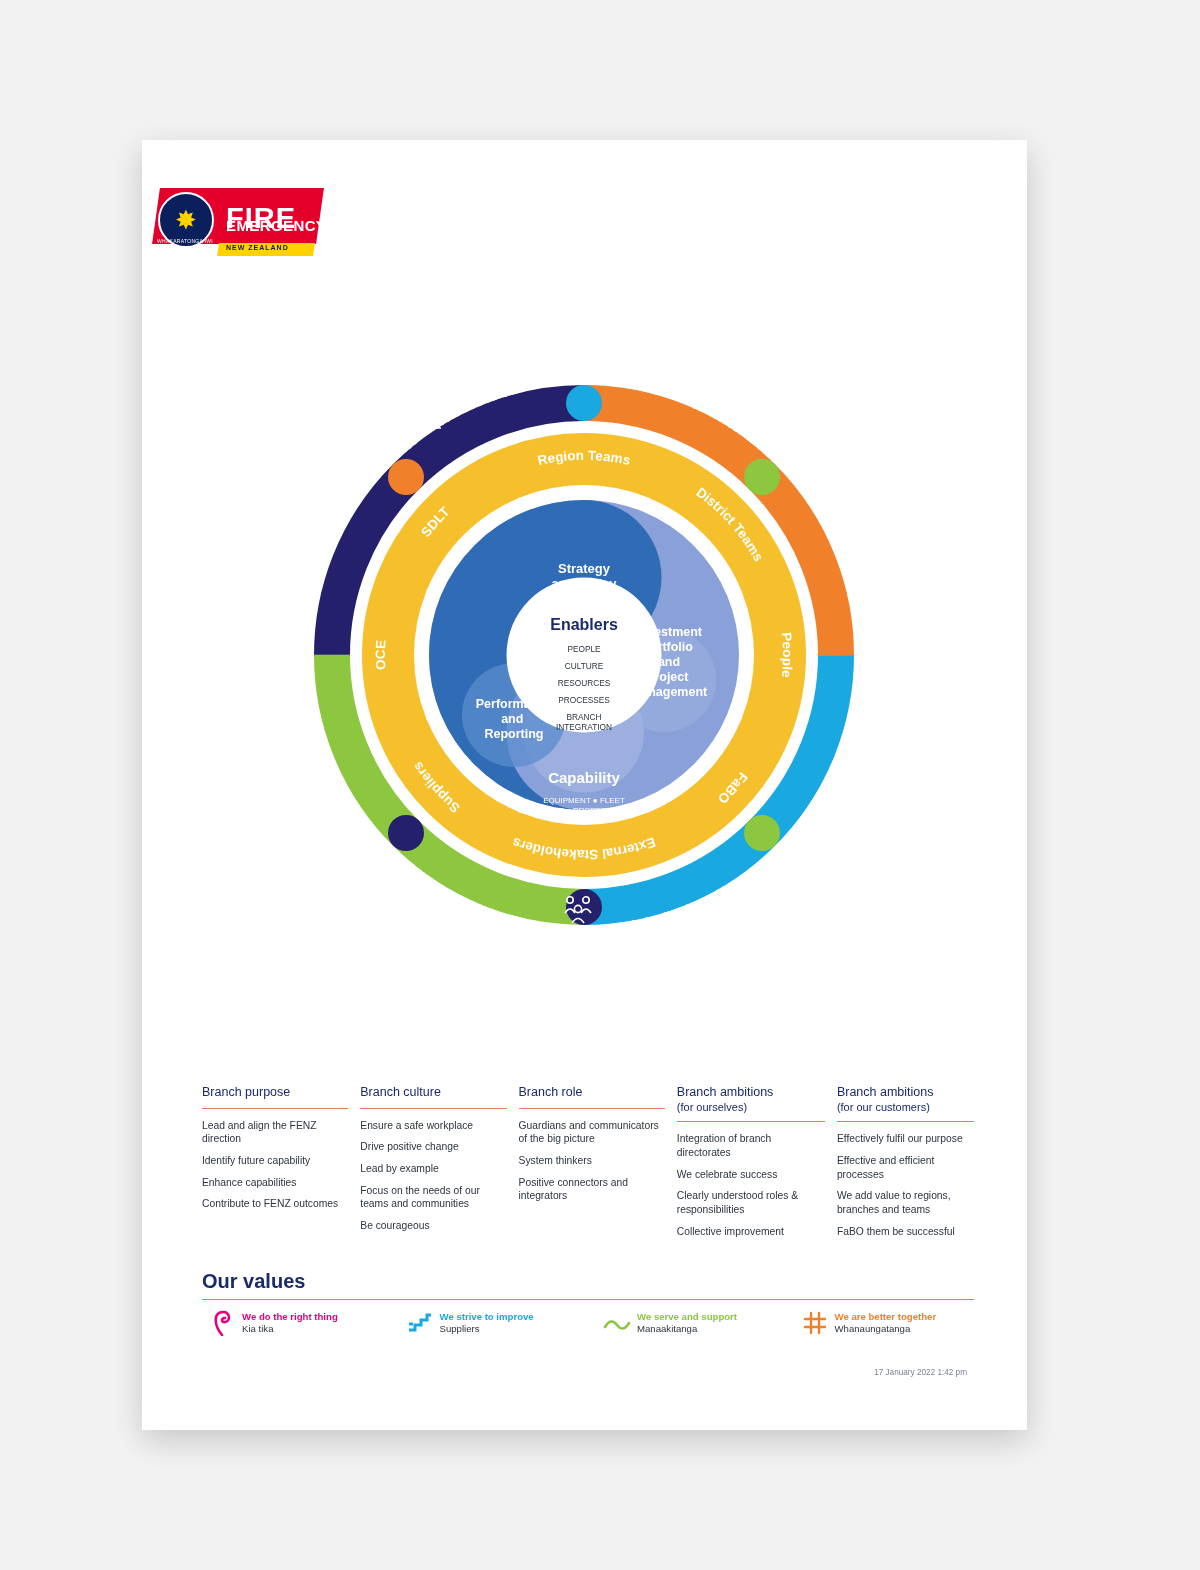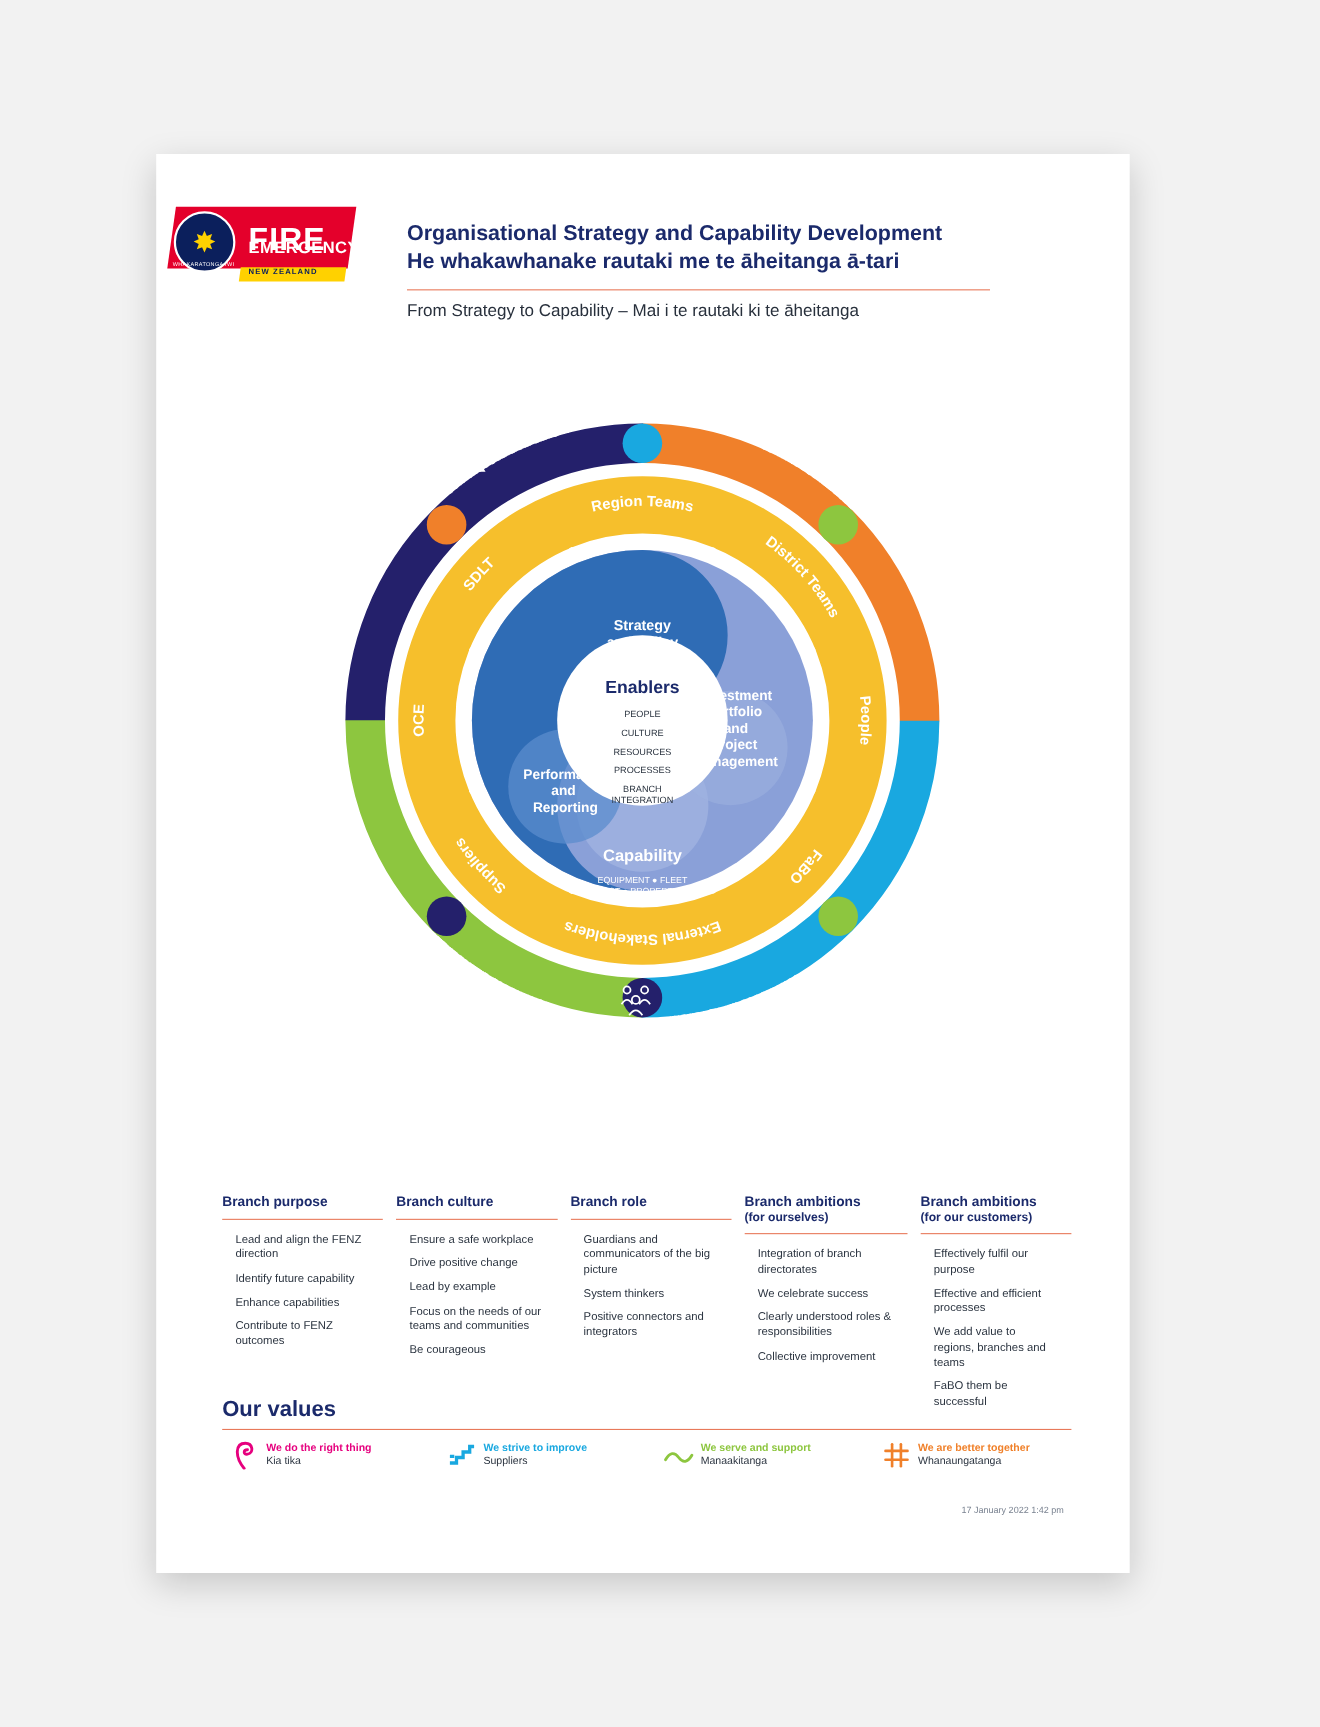--- a/index.html
+++ b/index.html
@@ -58,25 +58,25 @@
   #subtitle{color:#28303c;font-size:15.5px;}
   
   #wheel{position:absolute;left:122px;top:195px;width:640px;height:640px;}
   #wheel svg{display:block;}
   
   #cols{position:absolute;left:60px;top:945px;width:772px;display:flex;gap:0;}
   .col{width:160px;padding-right:12px;}
   .col:nth-child(4){width:162px;}
   .col:nth-child(5){width:150px;padding-right:0;}
   .col h3{
-    margin:0;color:#1b2a6b;font-size:12.5px;font-weight:bold;line-height:1.25;
+    margin:0;color:#1b2a6b;font-size:12.5px;font-weight:normal;line-height:1.25;
   }
   .col h3 .sub{font-size:11px;display:block;}
   .col .rule{border:none;border-top:1px solid #e8795a;margin:7px 0 10px 0;}
-  .col ul{margin:12px;padding:0;list-style:none;}
+  .col ul{margin:0;padding:0;list-style:none;}
   .col li{color:#2b3440;font-size:10.3px;line-height:1.33;margin-bottom:8px;}
   
   #values-head{position:absolute;left:60px;top:1130px;width:772px;}
   #values-head h3{margin:0;color:#1b2a6b;font-size:20px;font-weight:bold;}
   #values-head .rule{border:none;border-top:1px solid #e8795a;margin:6px 0 0 0;}
   #values{position:absolute;left:60px;top:1168px;width:790px;display:flex;}
   .value{display:flex;align-items:center;width:200px;}
   .value .vicon{width:40px;height:30px;display:flex;align-items:center;justify-content:center;}
   .value .vtext .vt1{font-size:9.6px;font-weight:bold;line-height:1.3;}
   .value .vtext .vt2{font-size:9.6px;color:#2b3440;line-height:1.3;}
@@ -94,28 +94,20 @@
     <div class="crest">
         <span class="star">✸</span>
       </div>
     <div class="crestlabel">WHAKARATONGA IWI</div>
     <div class="word1">FIRE</div>
     <div class="word2">EMERGENCY</div>
     <div class="yellow"></div>
     <div class="nz">NEW ZEALAND</div>
   </div>
 
-  <div id="title-block">
-    <h1>
-      <span>Organisational Strategy and Capability Development</span><br>
-      <span>He whakawhanake rautaki me te āheitanga ā-tari</span>
-    </h1>
-    <hr id="title-rule">
-    <div id="subtitle">From Strategy to Capability – Mai i te rautaki ki te āheitanga</div>
-  </div>
 
   <div id="wheel">
     <svg viewBox="0 0 640 640" width="640" height="640">
       <defs>
         <path id="p-think" d="M 320 320 m -270,0 a 270,270 0 0,1 79.1,-190.9" fill="none"></path>
         <path id="arc-think" d="M 129.1 129.1 A 270 270 0 0 1 320 50" fill="none"></path>
         <path id="arc-plan" d="M 320 50 A 270 270 0 0 1 510.9 129.1" fill="none"></path>
         <path id="arc-do" d="M 510.9 510.9 A 270 270 0 0 1 320 590" fill="none"></path>
         <path id="arc-review" d="M 320 590 A 270 270 0 0 1 129.1 510.9" fill="none"></path>
 

